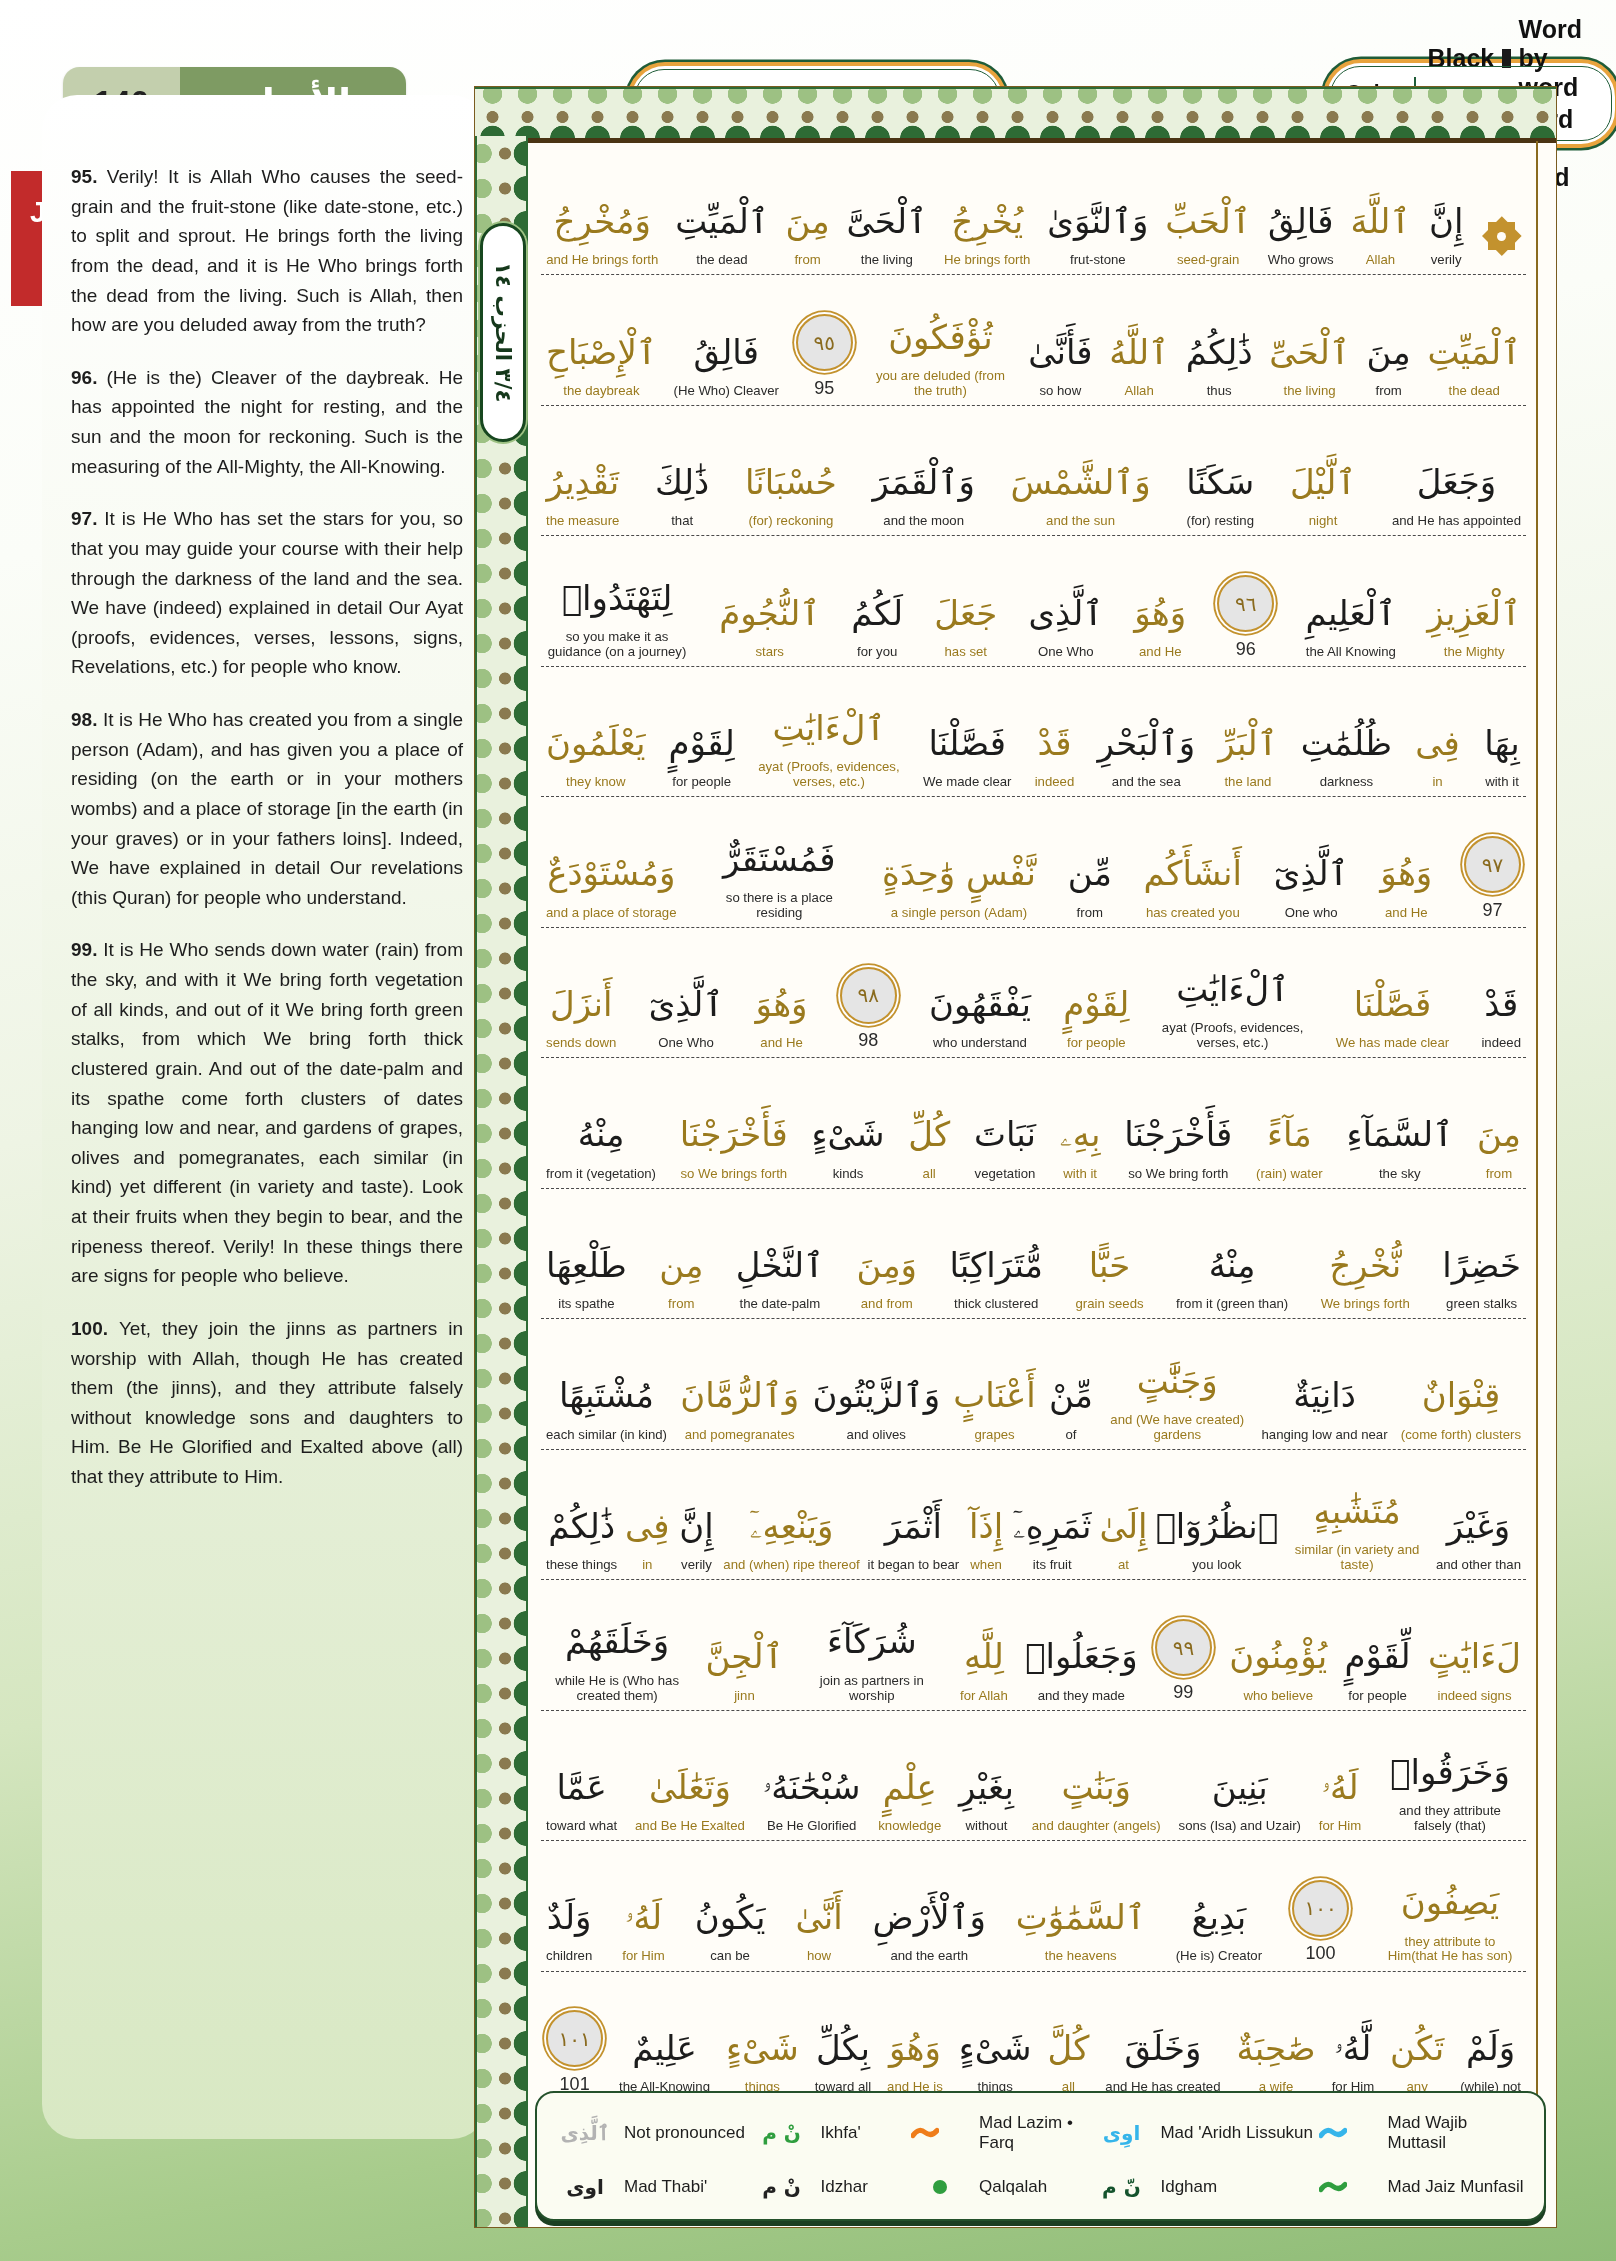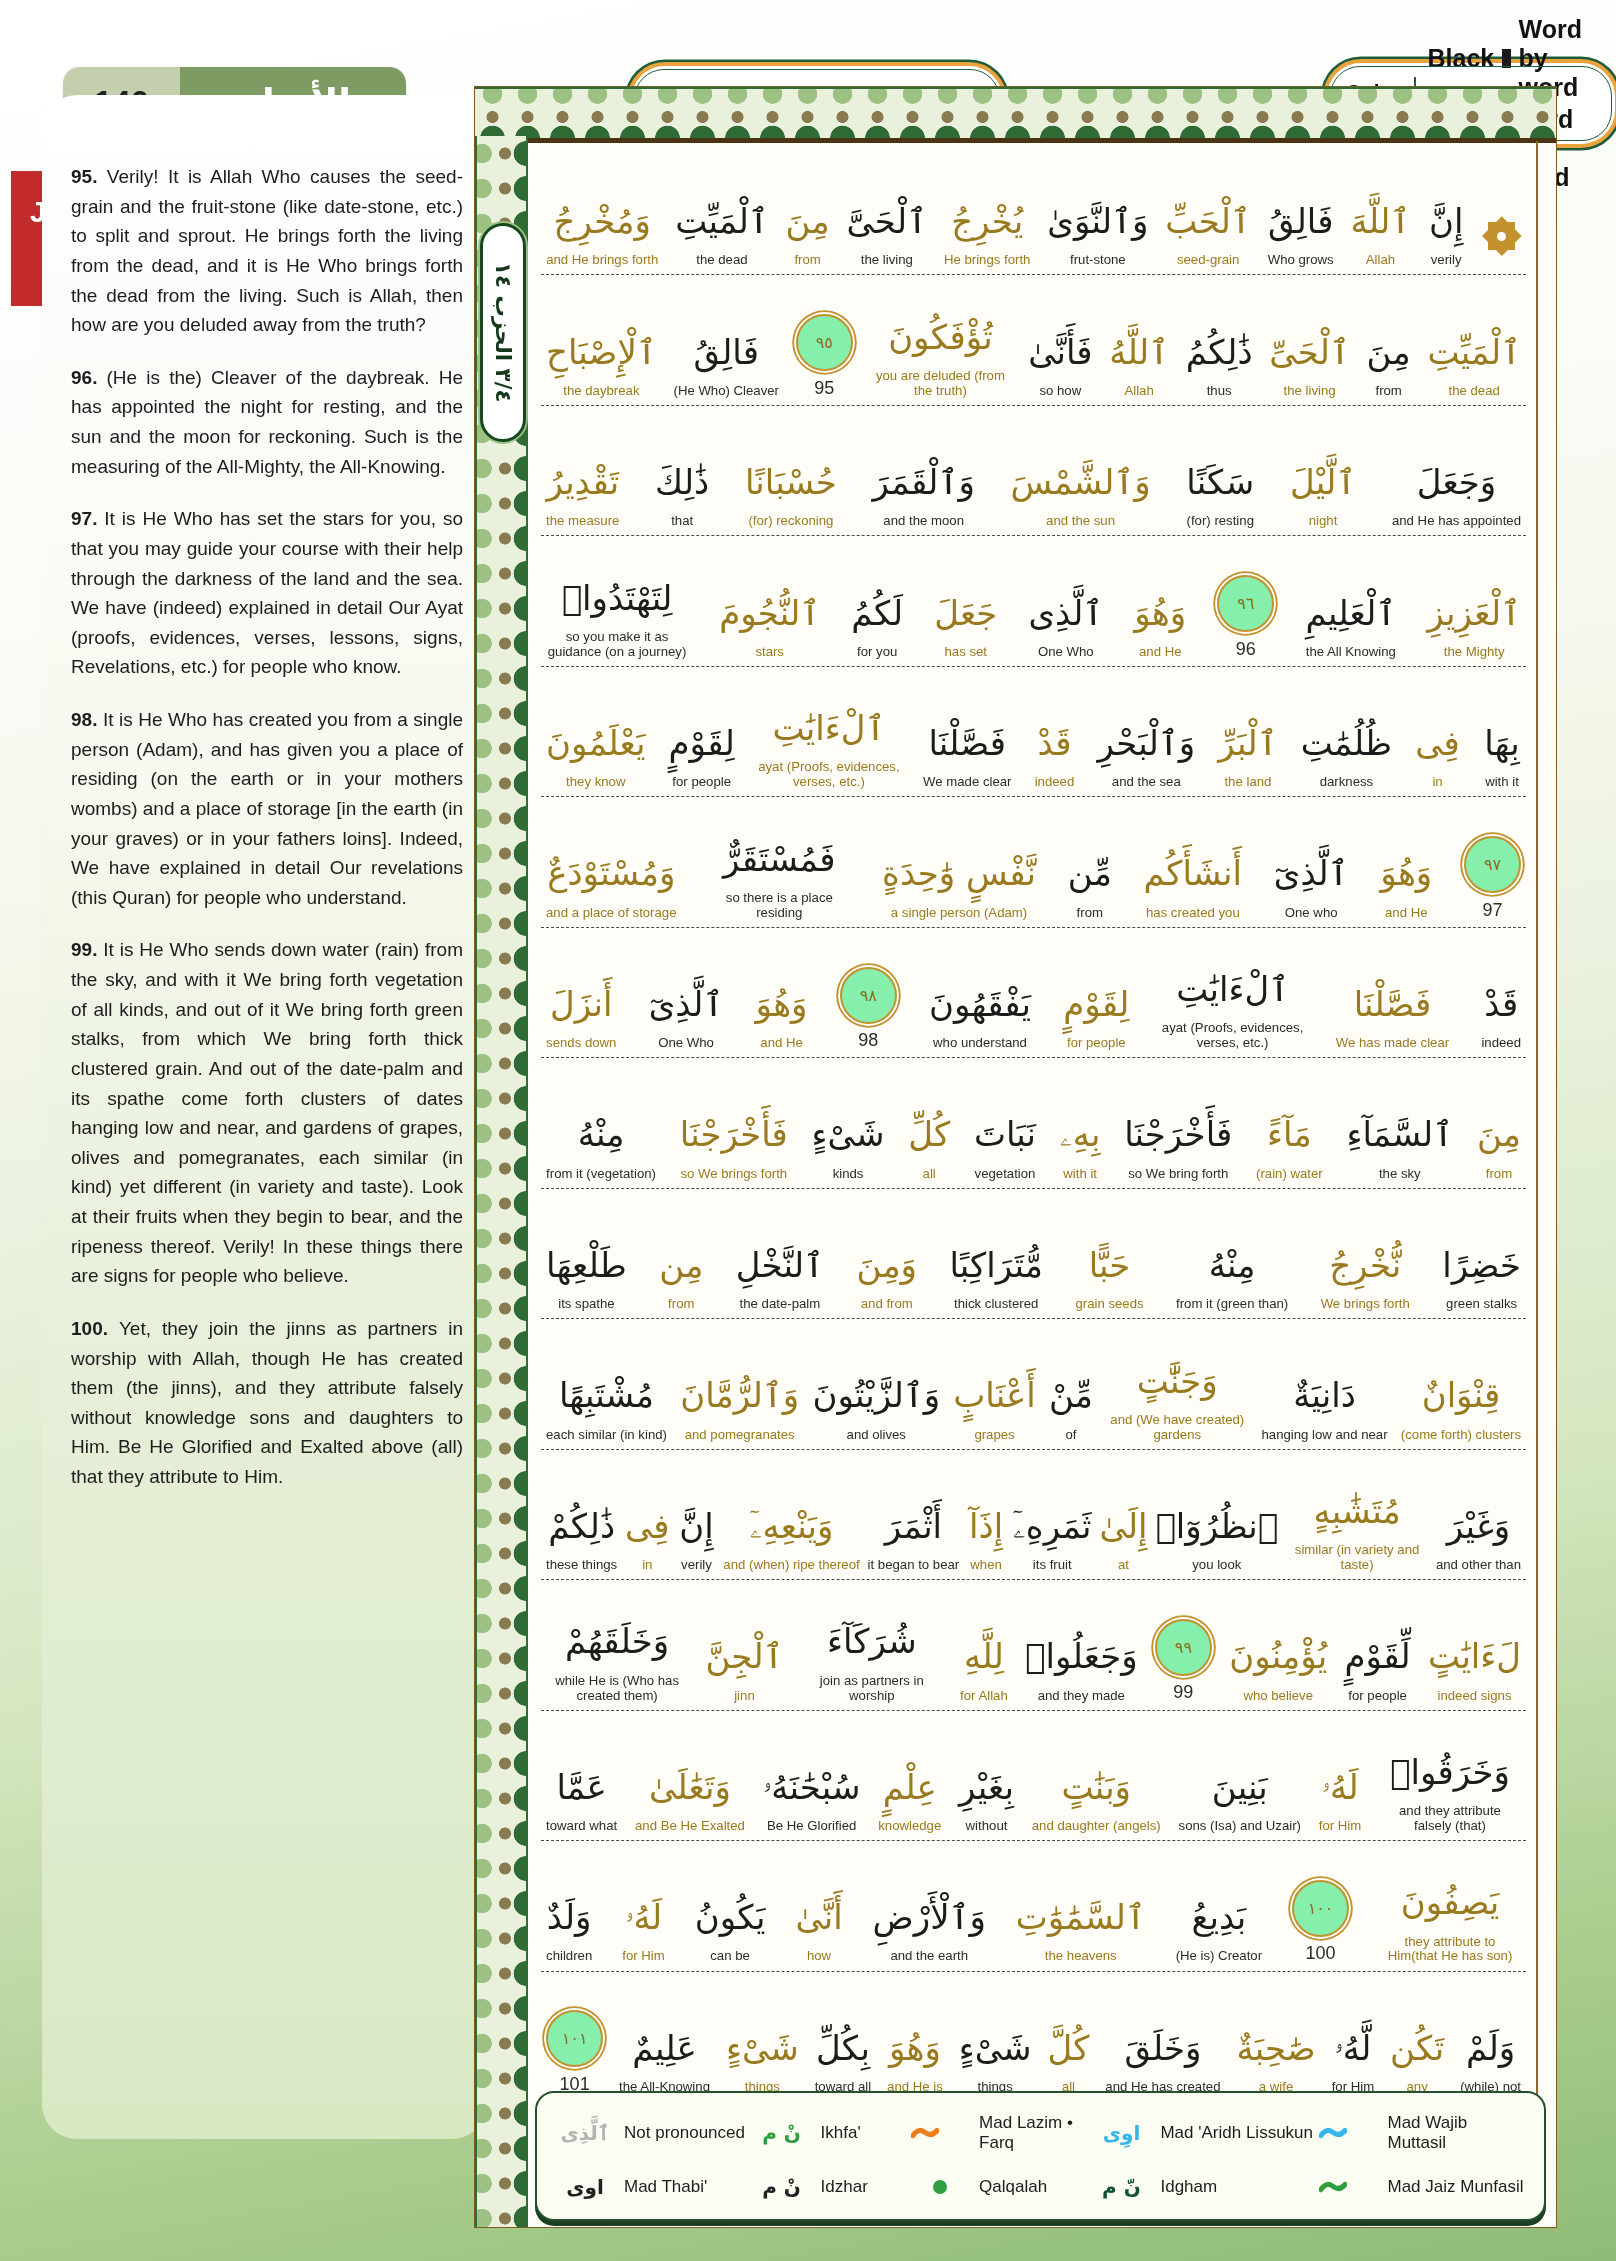--- a/index.html
+++ b/index.html
@@ -68,21 +68,21 @@
   .qline{flex:1;display:flex;direction:rtl;justify-content:space-between;align-items:flex-end;
     border-bottom:1.9px dashed #4a4a4a;padding:3.8px 5px 6.3px;}
   .qline.last{border-bottom:none;}
   .wcell{display:flex;flex-direction:column;align-items:center;justify-content:flex-end;gap:6.3px;min-width:38px;}
   .wcell .ar{font-family:"DejaVu Sans",sans-serif;font-size:34px;line-height:1.5;white-space:nowrap;}
   .wcell .en{direction:ltr;font-size:13.2px;line-height:1.12;text-align:center;max-width:142px;}
   .c-black .ar{color:#1c1c1c;} .c-black .en{color:#2b2b2b;}
   .c-gold .ar{color:#9a7a1e;} .c-gold .en{color:#9a7a1e;}
   .marker{width:53px;height:53px;border-radius:50%;border:2.5px solid #c3922e;box-shadow:0 0 0 1.9px #fff,0 0 0 3.8px #c3922e;
     display:flex;align-items:center;justify-content:center;font-family:"DejaVu Sans",sans-serif;
-    font-size:16px;color:#8a6b1f;background:#86efac;}
+    font-size:20px;color:#8a6b1f;background:#e5e5e5;}
   .marker-en{font-size:18px;color:#2b2b2b;}
   .rosette{position:relative;width:39px;height:39px;margin-bottom:12.6px;}
   .rosette::before,.rosette::after{content:"";position:absolute;inset:5.7px;background:#c3922e;}
   .rosette::after{transform:rotate(45deg);}
   .rosette i{position:absolute;inset:15px;background:#fffdf8;border-radius:50%;z-index:2;}
 
   
   .legend{position:absolute;left:60px;right:10px;bottom:6.3px;height:108px;background:#fbfcf2;
     border:2.5px solid #24512b;border-radius:19px;box-shadow:0 5px 0 #1c3f22;padding:8.8px 19px;
     display:flex;flex-direction:column;justify-content:space-around;}

